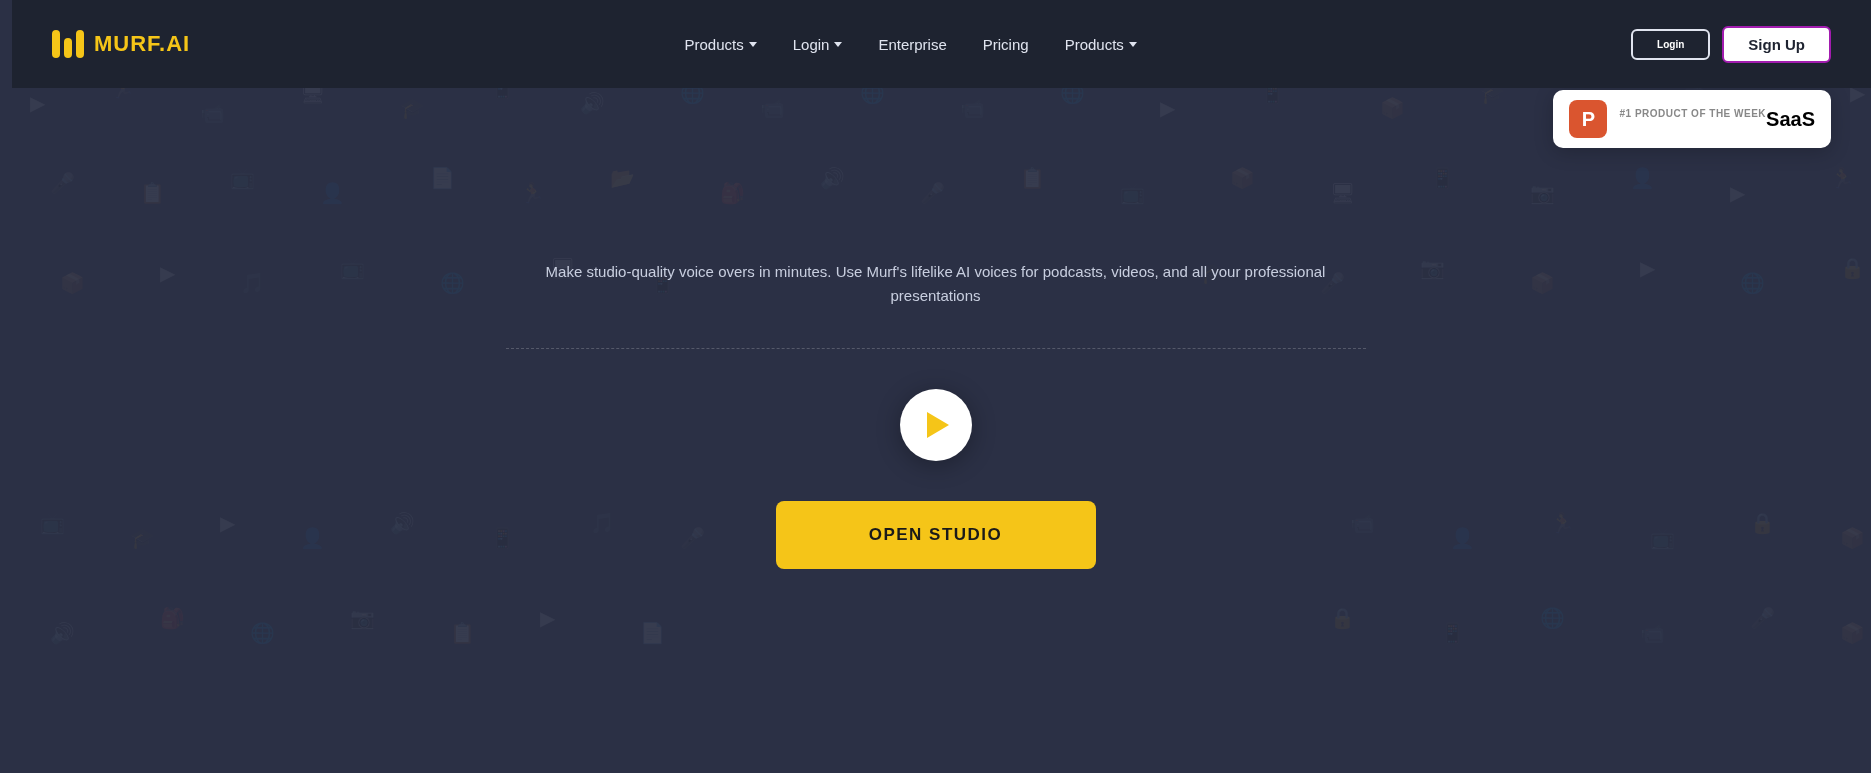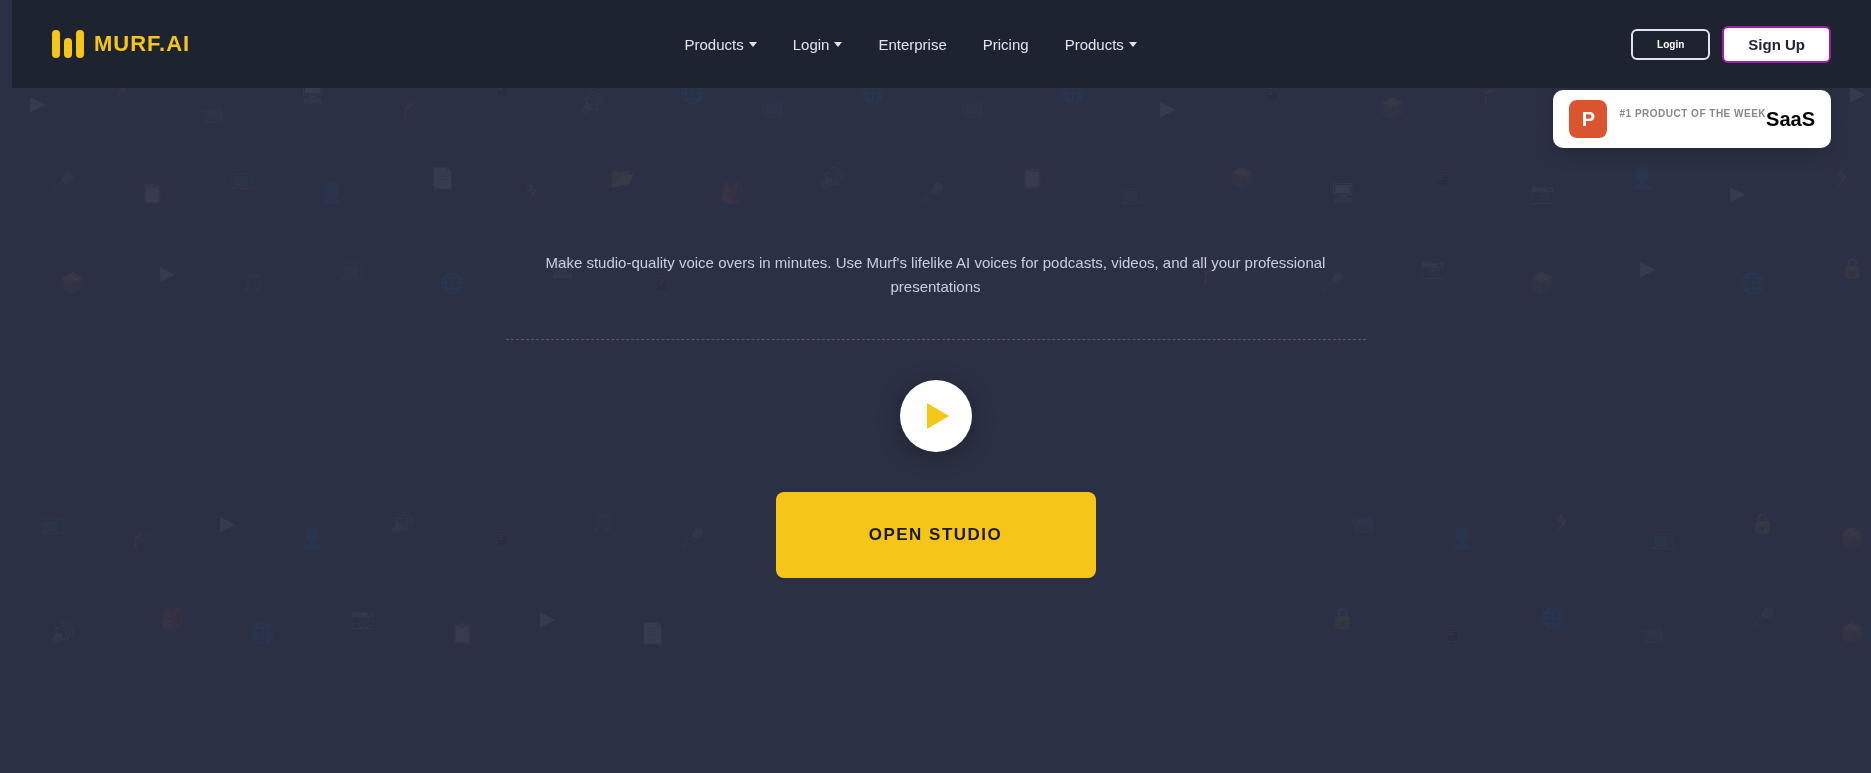--- a/index.html
+++ b/index.html
@@ -168,21 +168,21 @@
       border-bottom: 13px solid transparent;
       border-left: 22px solid #f5c518;
       margin-left: 4px;
     }
 
     
     .open-studio-btn {
       display: block;
       width: 320px;
       margin: 12px auto;
-      padding: 33px 0;
+      padding: 24px 0;
       background: #f5c518;
       color: #1a1a1a;
       font-size: 17px;
       font-weight: 800;
       letter-spacing: 1.5px;
       text-transform: uppercase;
       border: none;
       border-radius: 8px;
       cursor: pointer;
       text-align: center;

